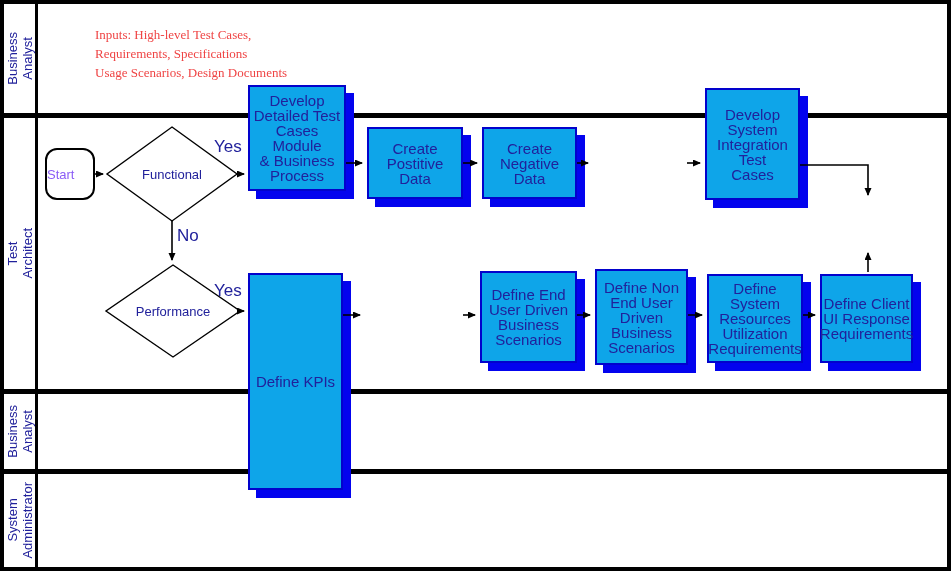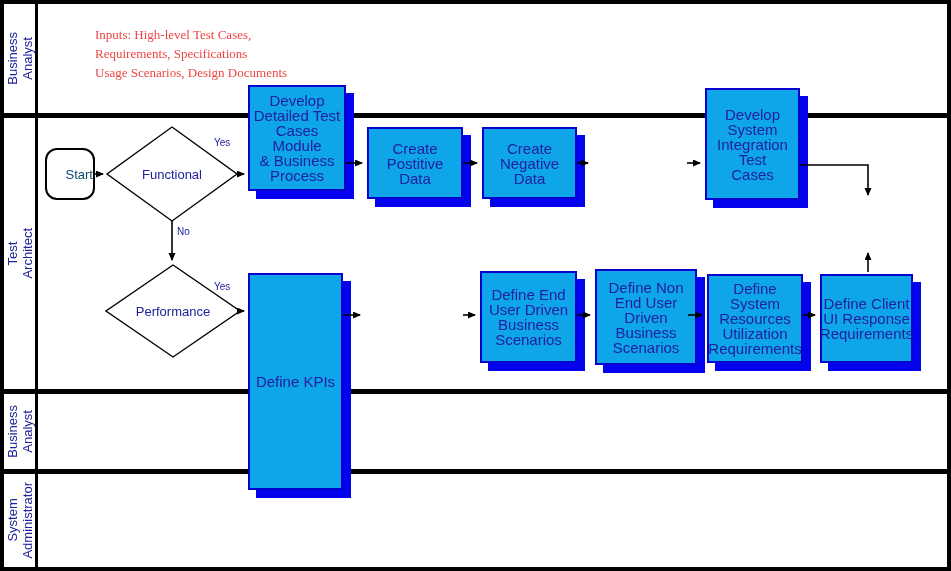--- a/index.html
+++ b/index.html
@@ -22,27 +22,27 @@
     white-space:pre-line;z-index:2;font-family:Liberation Serif, serif;
   }
   .pbox{
     position:absolute;background:#0ea5e9;border:2px solid #0202CC;box-shadow:8px 8px 0 #0303EE;
     display:flex;align-items:center;justify-content:center;text-align:center;
     color:#21219B;font-size:15px;line-height:15px;z-index:2;box-sizing:border-box;
   }
   .pbox .box-label{white-space:pre-line;}
   .terminal{
     position:absolute;background:#fff;border:2px solid #000;border-radius:12px;
-    display:flex;align-items:center;justify-content:flex-end;
-    color:#0c4a6e;font-size:13px;z-index:2;box-sizing:border-box;
+    display:flex;align-items:center;justify-content:flex-start;
+    color:#8b5cf6;font-size:13px;z-index:2;box-sizing:border-box;
   }
   .dlabel{
     position:absolute;width:120px;text-align:center;color:#21219B;font-size:13px;z-index:4;
   }
-  .branch-label{position:absolute;color:#21219B;font-size:10px;z-index:4;}
+  .branch-label{position:absolute;color:#21219B;font-size:17px;z-index:4;}
   #wires{position:absolute;left:0;top:0;z-index:3;pointer-events:none;}
 </style>
 </head>
 <body>
 
 <div id="canvas">
 
   <div class="edge" style="left:0;top:0;width:951px;height:4px;"></div>
   <div class="edge" style="left:0;top:567px;width:951px;height:4px;"></div>
   <div class="edge" style="left:0;top:0;width:4px;height:571px;"></div>
@@ -101,21 +101,21 @@
   </div>
   <div class="pbox" style="left:248px;top:273px;width:95px;height:217px;">
     <span class="box-label">Define KPIs</span>
   </div>
   <div class="pbox" style="left:480px;top:271px;width:97px;height:92px;">
     <span class="box-label">Define End
 User Driven
 Business
 Scenarios</span>
   </div>
-  <div class="pbox" style="left:595px;top:269px;width:102px;height:96px;">
+  <div class="pbox" style="left:595px;top:269px;width:93px;height:96px;">
     <span class="box-label">Define Non
 End User
 Driven
 Business
 Scenarios</span>
   </div>
   <div class="pbox" style="left:707px;top:274px;width:96px;height:89px;">
     <span class="box-label">Define System
 Resources
 Utilization

